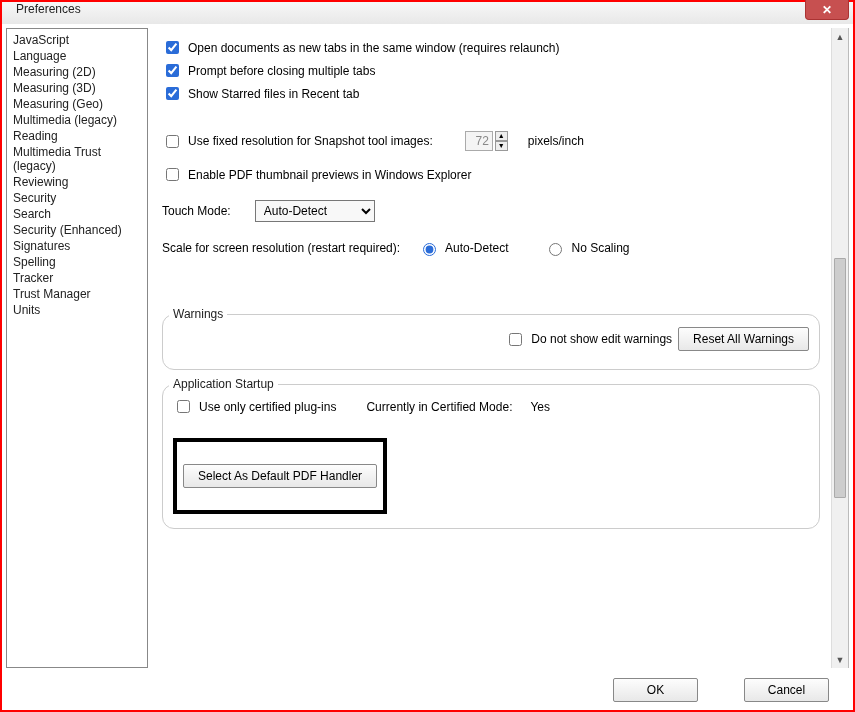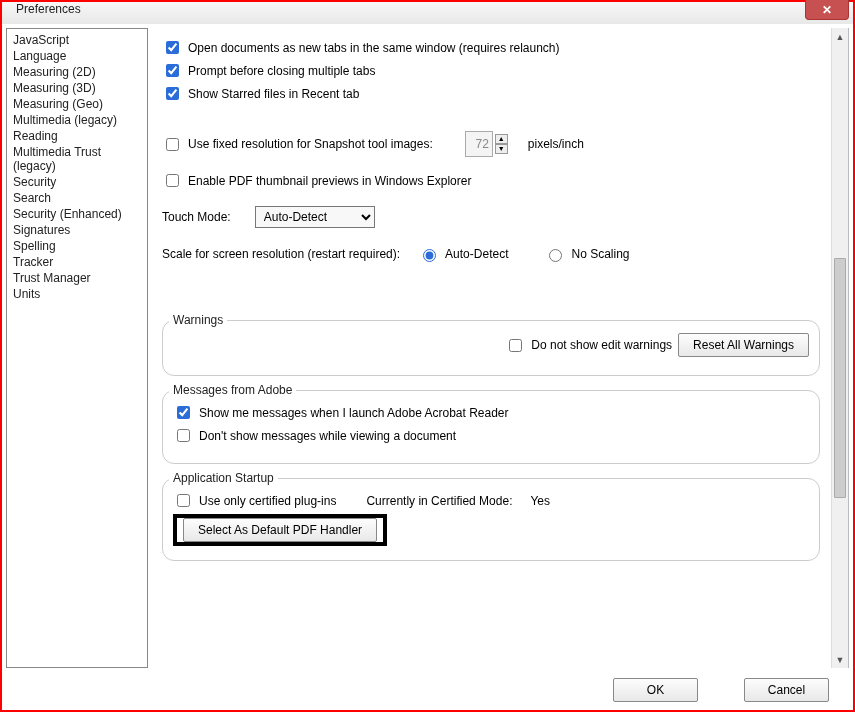--- a/index.html
+++ b/index.html
@@ -10,29 +10,29 @@
 .titlebar .close { position: absolute; right: 4px; top: -2px; width: 44px; height: 20px; background: #c75050; border: 1px solid #a33; border-top: none; border-radius: 0 0 4px 4px; display: flex; align-items: center; justify-content: center; color: #fff; font-weight: bold; font-size: 12px; }
 .body { flex: 1; display: flex; padding: 4px; gap: 6px; overflow: hidden; }
 .sidebar { width: 142px; border: 1px solid #888; background: #fff; padding: 3px 0; overflow: hidden; }
 .sidebar .item { padding: 1px 6px; color: #222; cursor: default; }
 .main { flex: 1; border: 1px solid #bbb; border-left: none; border-top: none; border-bottom: none; padding: 6px 28px 6px 8px; overflow-y: auto; position: relative; }
 .row { display: flex; align-items: center; gap: 6px; margin: 4px 0 4px 0; }
 .chk { width: 13px; height: 13px; accent-color: #2a6cd8; }
 fieldset { border: 1px solid #ccc; border-radius: 12px; margin: 14px 0 6px 0; padding: 8px 10px 14px 10px; position: relative; }
 fieldset > .legend { position: absolute; top: -8px; left: 6px; background: #fff; padding: 0 4px; color: #222; }
 .spinner { display: inline-flex; align-items: center; }
-.spinner input { width: 28px; height: 20px; text-align: right; padding: 12px 3px; border: 1px solid #aaa; background: #f4f4f4; color: #888; }
+.spinner input { width: 28px; height: 20px; text-align: right; padding: 6px 3px; border: 1px solid #aaa; background: #f4f4f4; color: #888; }
 .spinner .spin { display: flex; flex-direction: column; margin-left: 2px; }
 .spinner .spin button { width: 13px; height: 10px; font-size: 7px; line-height: 6px; border: 1px solid #999; background: #eee; padding: 0; }
 select { border: 1px solid #777; height: 22px; padding: 1px 4px; background: #f8f8f8; }
 .btn { border: 1px solid #888; background: linear-gradient(#fdfdfd,#e8e8e8); padding: 4px 14px; border-radius: 2px; cursor: default; }
 .btn.wide { min-width: 85px; text-align: center; margin-left: 32px; }
 .radio { accent-color: #2a6cd8; }
 .bottom { display: flex; justify-content: flex-end; gap: 14px; padding: 6px 24px 8px 0; }
-.highlight { border: 4px solid #000; padding: 0 6px; display: inline-block; }
+.highlight { border: 4px solid #000; padding: 22px 6px; display: inline-block; margin-top: 18px; }
 .scroll-track { position: absolute; right: 0; top: 0; bottom: 0; width: 17px; background: #f0f0f0; border-left: 1px solid #ddd; }
 .scroll-arrow { height: 17px; display: flex; align-items: center; justify-content: center; font-size: 9px; color: #555; }
 .scroll-thumb { position: absolute; left: 2px; right: 2px; top: 230px; height: 240px; background: #cdcdcd; border: 1px solid #aaa; border-radius: 1px; }
 .section-gap { height: 20px; }
 </style>
 </head>
 <body>
 
 <div class="window">
   <div class="titlebar">
@@ -45,20 +45,21 @@
   <div class="body">
     <div class="sidebar">
       <div class="item">JavaScript</div>
       <div class="item">Language</div>
       <div class="item">Measuring (2D)</div>
       <div class="item">Measuring (3D)</div>
       <div class="item">Measuring (Geo)</div>
       <div class="item">Multimedia (legacy)</div>
       <div class="item">Reading</div>
       <div class="item">Multimedia Trust (legacy)</div>
+      <div class="item">Reviewing</div>
       <div class="item">Security</div>
       <div class="item">Search</div>
       <div class="item">Security (Enhanced)</div>
       <div class="item">Signatures</div>
       <div class="item">Spelling</div>
       <div class="item">Tracker</div>
       <div class="item">Trust Manager</div>
       <div class="item">Units</div>
     </div>
 
@@ -133,31 +134,20 @@
         <span class="legend">Warnings</span>
         <div class="row" style="justify-content:flex-end">
           <label class="row" style="margin:0">
               <input type="checkbox" class="chk" style="">
               <span>Do not show edit warnings</span>
             </label>
           <button class="btn">Reset All Warnings</button>
         </div>
       </fieldset>
 
-      <fieldset>
-        <span class="legend">Messages from Adobe</span>
-        <div class="row">
-            <input type="checkbox" class="chk" checked="" style="">
-            <span>Show me messages when I launch Adobe Acrobat Reader</span>
-          </div>
-        <div class="row">
-            <input type="checkbox" class="chk" style="">
-            <span>Don't show messages while viewing a document</span>
-          </div>
-      </fieldset>
 
       <fieldset>
         <span class="legend">Application Startup</span>
         <div class="row">
           <input type="checkbox" class="chk" style="">
           <span>Use only certified plug-ins</span>
           <span style="width:18px"></span>
           <span>Currently in Certified Mode:</span>
           <span style="width:6px"></span>
           <span>Yes</span>

